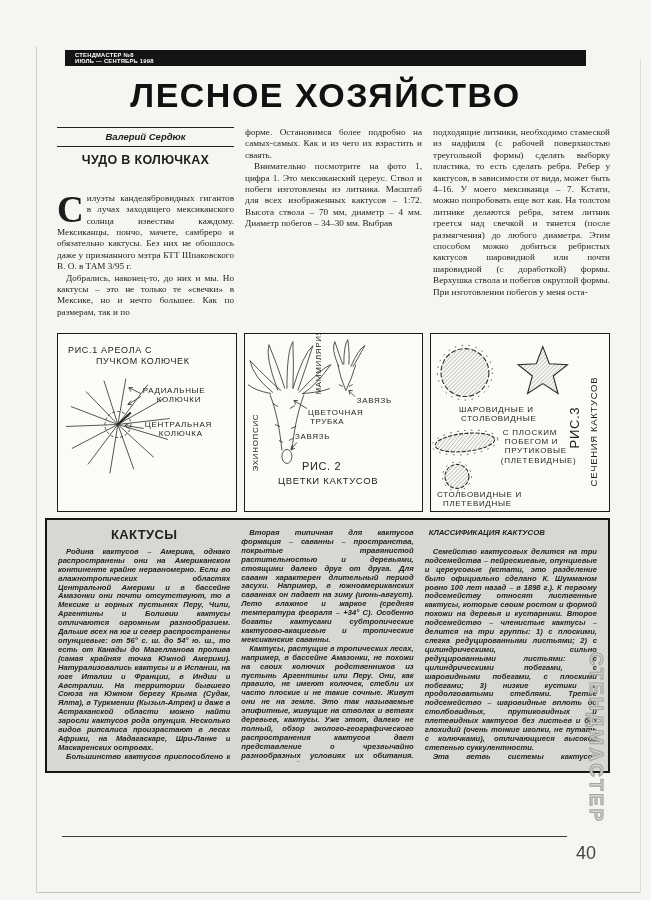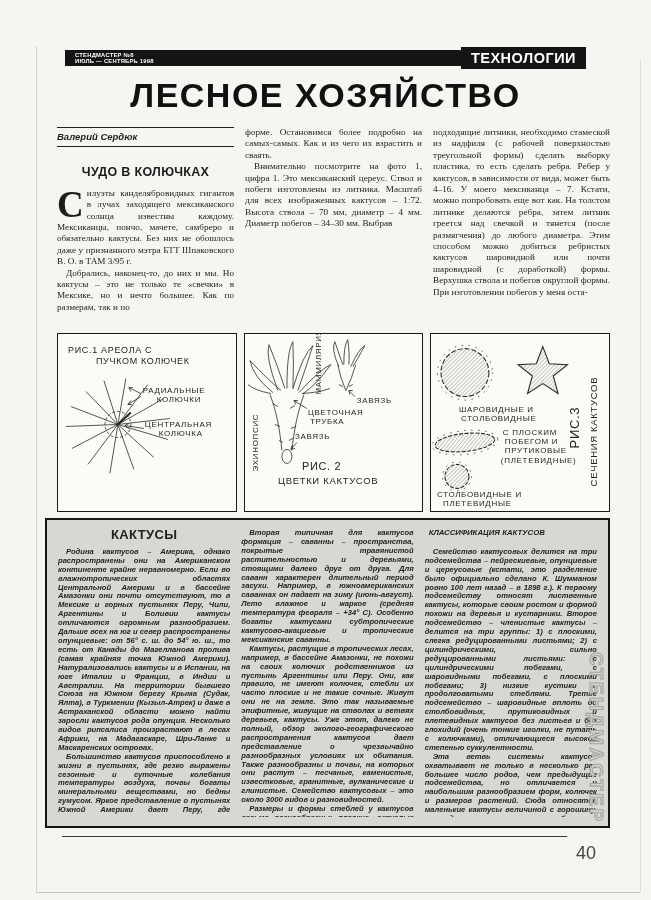--- a/index.html
+++ b/index.html
@@ -23,36 +23,36 @@
 
   .title{position:absolute;top:76px;left:0;width:651px;margin:0;text-align:center;
     font-family:"Liberation Sans",sans-serif;font-weight:bold;font-size:34px;letter-spacing:1.5px;color:#111}
 
   
   .article{position:absolute;left:57px;top:127px;width:553px;height:208px;display:flex;gap:11px;
     font-size:9.2px;line-height:11.4px;text-align:justify;overflow:hidden}
   .col{flex:1;min-width:0}
   p{margin:0}
   p.indent{text-indent:9px}
-  .author-block{border-top:1.2px solid #222;border-bottom:1.2px solid #222;text-align:left;
+  .author-block{border-top:1.2px solid #222;border-bottom:1.2px solid #222;text-align:center;
     font-family:"Liberation Sans",sans-serif;font-weight:bold;font-style:italic;font-size:9.5px;
-    padding:3px 0 4px;margin-bottom:20px}
-  .article h2{margin:0 0 9px;text-align:center;font-family:"Liberation Sans",sans-serif;
+    padding:3px 0 4px;margin-bottom:8px}
+  .article h2{margin:0 0 26px;text-align:center;font-family:"Liberation Sans",sans-serif;
     font-size:12.5px;letter-spacing:.3px;font-weight:bold}
   .dropcap{float:left;font-size:37px;line-height:29px;font-weight:bold;padding:2px 3px 0 0;font-family:"Liberation Serif",serif}
 
   
   .figures{position:absolute;left:57px;top:333px;width:553px;height:179px;display:flex;gap:7px}
   figure{flex:1;margin:0;border:1.6px solid #1a1a1a;background:#fbfbf7;position:relative;box-sizing:border-box}
   figure svg{position:absolute;left:0;top:0;width:100%;height:100%}
   svg text{font-family:"Liberation Sans",sans-serif;fill:#222;letter-spacing:.7px}
   svg .ln2{stroke:#2b2b2b;stroke-width:.8;fill:none}
 
   
-  .cactus-box{position:absolute;left:45px;top:518px;width:565px;height:310px;box-sizing:border-box;
+  .cactus-box{position:absolute;left:45px;top:518px;width:565px;height:255px;box-sizing:border-box;
     border:2px solid #161616;background:var(--box_bg,#d8d7d3);padding:9px 11px;display:flex;gap:11px;
     font-family:"Liberation Sans",sans-serif;font-style:italic;font-weight:bold;font-size:7.6px;
     line-height:8.9px;text-align:justify;overflow:hidden;color:#222}
   .box-col{flex:1;min-width:0;overflow:hidden}
   .box-col h3{margin:2px 0 8px;text-align:center;font-style:normal;font-size:13px;letter-spacing:.4px;font-weight:bold}
   .box-col h4{margin:0 0 10px;font-size:7.8px;text-indent:4px}
   .box-col p{text-indent:8px;margin:0}
 
   .bottom-rule{position:absolute;left:62px;top:836px;width:505px;height:1.3px;background:#3a3a3a}
   .page-number{position:absolute;left:576px;top:843px;font-family:"Liberation Sans",sans-serif;
@@ -66,21 +66,20 @@
 
 <div class="edge-l"></div>
 <div class="edge-b"></div>
 <div class="edge-r"></div>
 
 <header class="topbar">
   <div class="masthead">
     <div>СТЕНДМАСТЕР №8</div>
     <div>ИЮЛЬ — СЕНТЯБРЬ 1998</div>
   </div>
-  <div class="section-label">ТЕХНОЛОГИИ</div>
 </header>
 
 <h1 class="title">ЛЕСНОЕ ХОЗЯЙСТВО</h1>
 
 <section class="article">
   <div class="col">
     <div class="author-block">
       <span>Валерий Сердюк</span>
     </div>
     <h2>ЧУДО В КОЛЮЧКАХ</h2>

